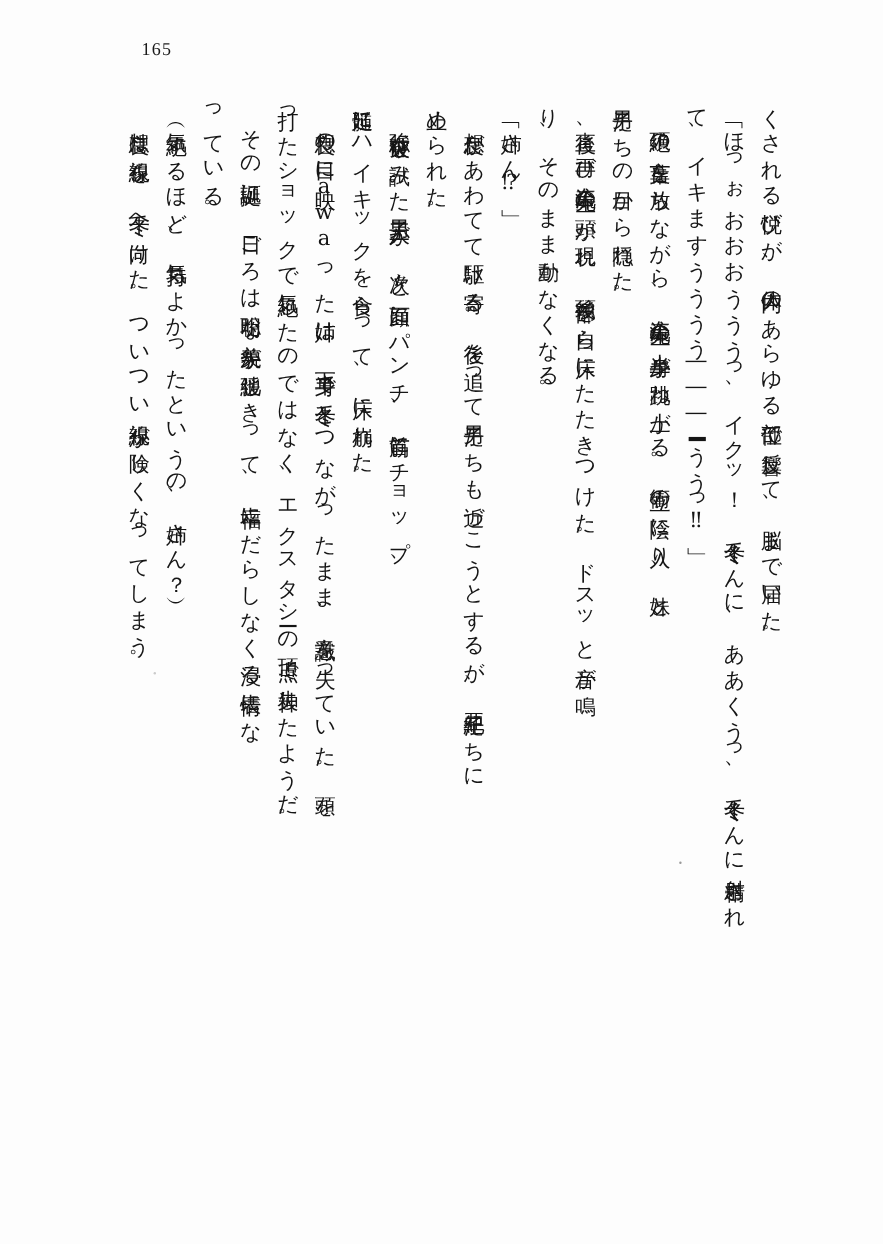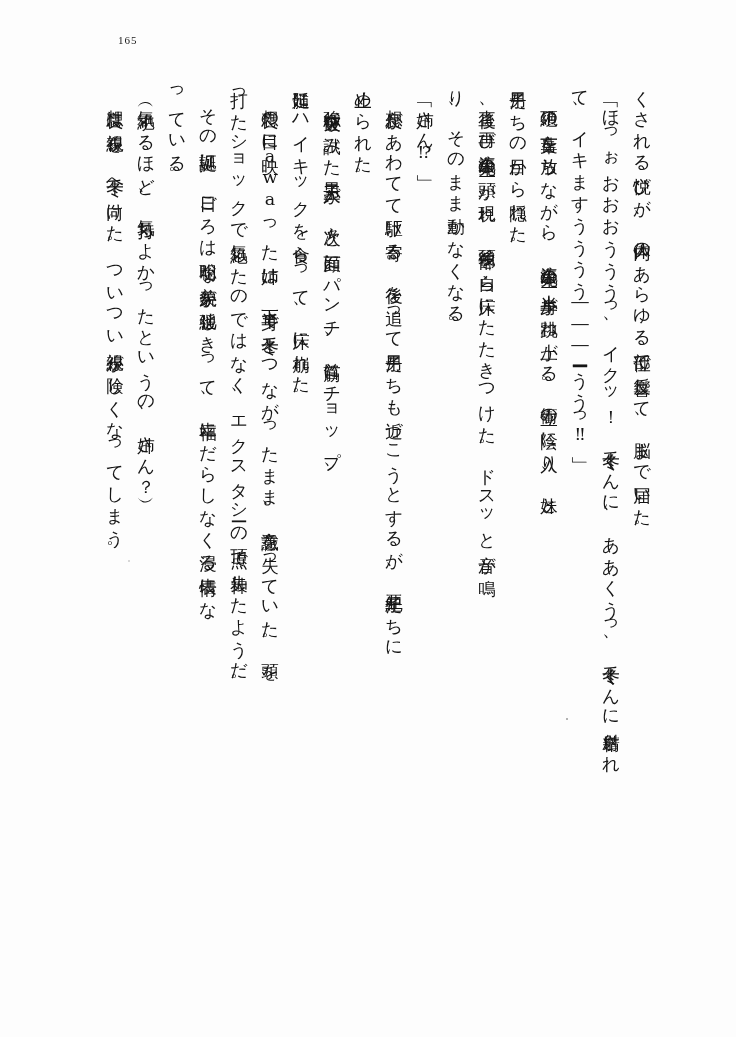--- a/index.html
+++ b/index.html
@@ -19,21 +19,21 @@
   .page {
     position: absolute;
     inset: 0;
     background: #fdfdfd;
   }
 
   .page-number {
     position: absolute;
     top: 34px;
     left: 118px;
-    font-size: 11px;
+    font-size: 15px;
     letter-spacing: 1px;
     color: #1a1a1a;
     font-family: "Liberation Serif", "DejaVu Serif", serif;
   }
 
   
   .text-block {
     position: absolute;
     top: 78px;
     right: 86px;

